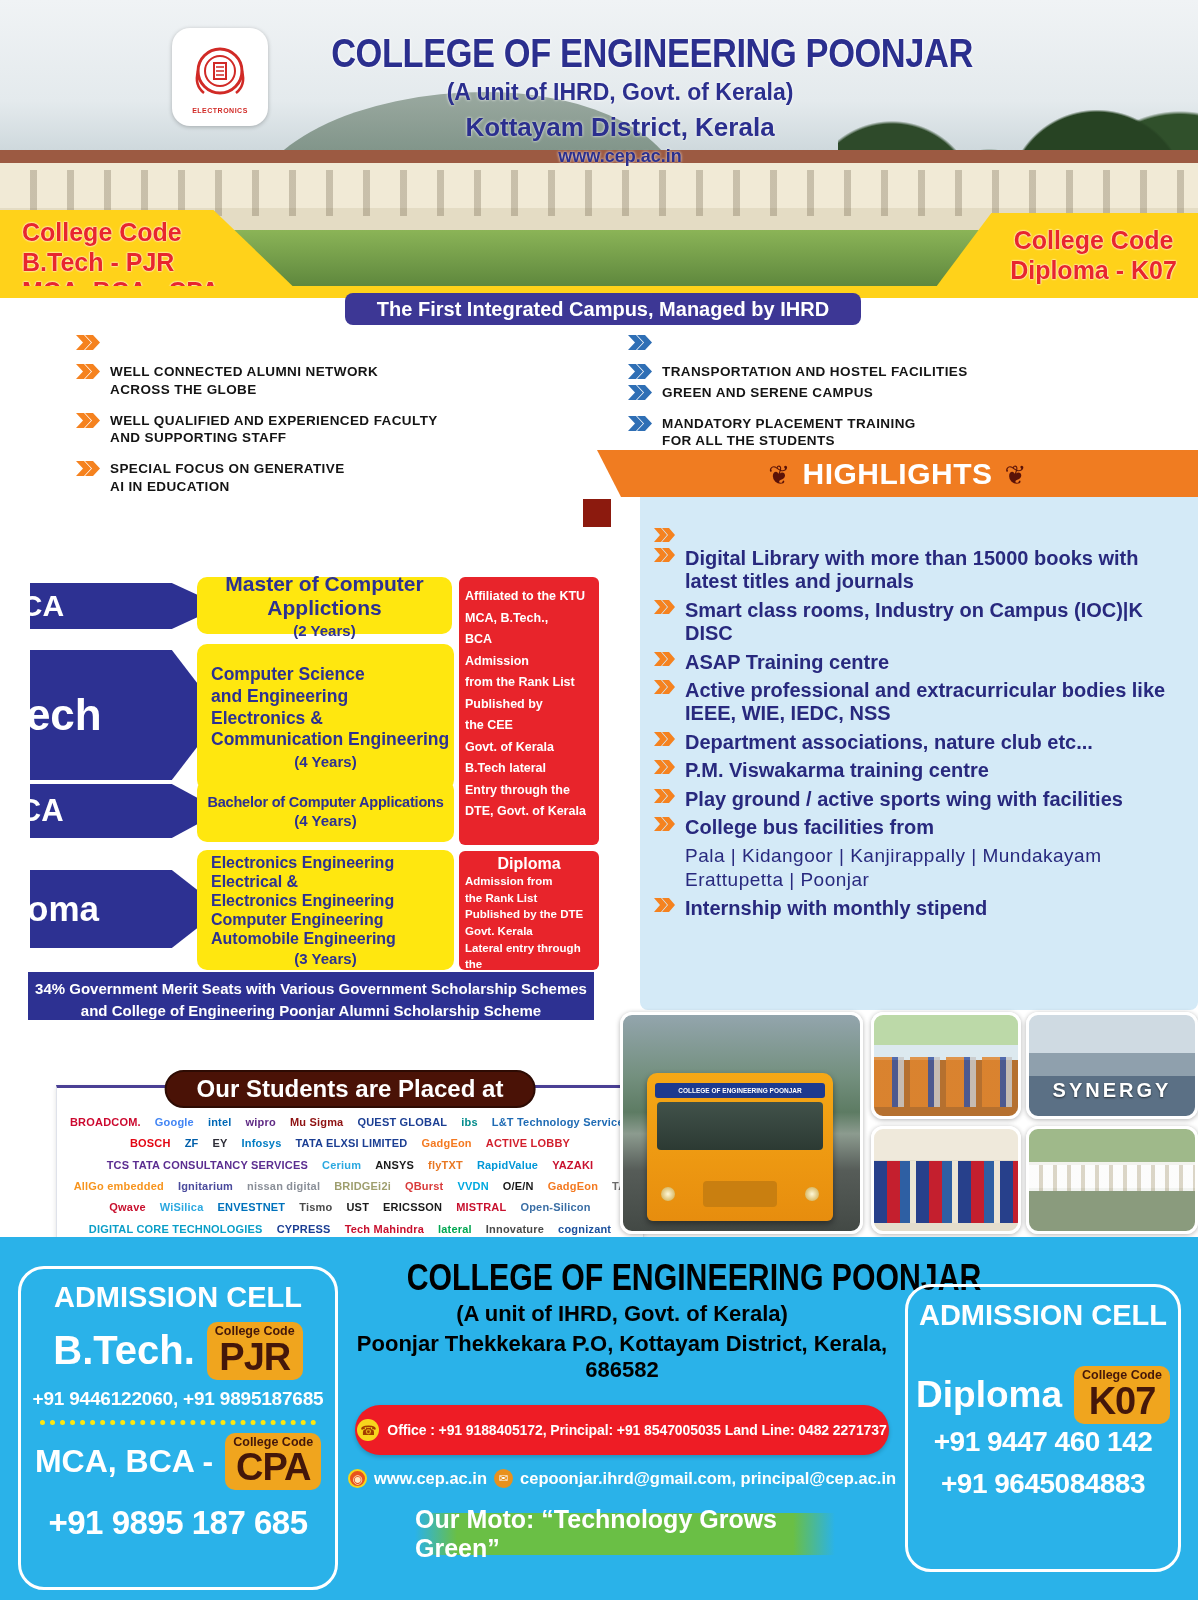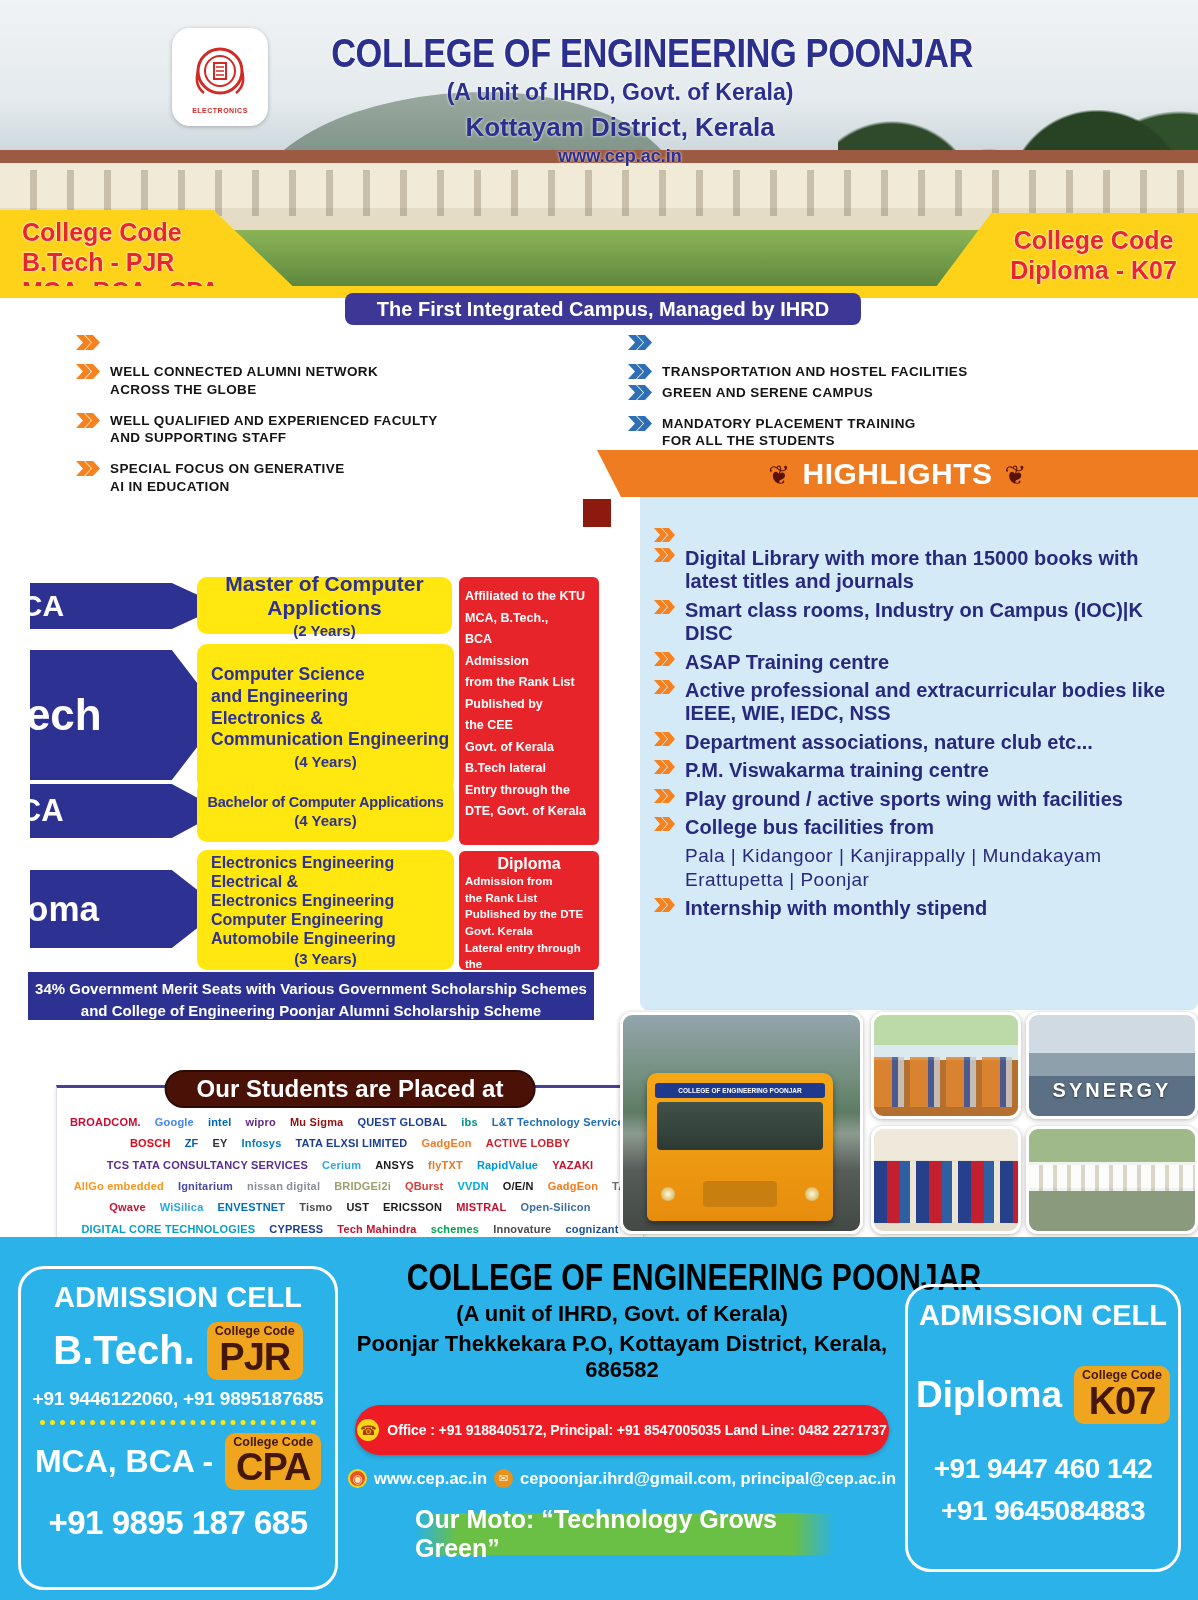--- a/index.html
+++ b/index.html
@@ -445,21 +445,21 @@
         <span class="company" style="color: rgb(43, 168, 224);">WiSilica</span>
         <span class="company" style="color: rgb(0, 114, 188);">ENVESTNET</span>
         <span class="company" style="color: rgb(74, 74, 74);">Tismo</span>
         <span class="company" style="color: rgb(26, 26, 26);">UST</span>
         <span class="company" style="color: rgb(26, 26, 26);">ERICSSON</span>
         <span class="company" style="color: rgb(200, 16, 46);">MISTRAL</span>
         <span class="company" style="color: rgb(58, 110, 165);">Open-Silicon</span>
         <span class="company" style="color: rgb(10, 158, 199);">DIGITAL CORE TECHNOLOGIES</span>
         <span class="company" style="color: rgb(27, 62, 147);">CYPRESS</span>
         <span class="company" style="color: rgb(200, 16, 46);">Tech Mahindra</span>
-        <span class="company" style="color: rgb(0, 166, 81);">schemes</span>
+        <span class="company" style="color: rgb(0, 166, 81);">lateral</span>
         <span class="company" style="color: rgb(74, 74, 74);">Innovature</span>
         <span class="company" style="color: rgb(26, 79, 156);">cognizant</span>
         <span class="company" style="color: rgb(26, 26, 26);">ZERONE CONSULTING</span>
         <span class="company" style="color: rgb(27, 62, 147);">SFO TECHNOLOGIES</span>
       </div>
   </div>
 
   <div class="abs snap p-bus">
     <div class="bus-body">
       <div class="bus-sign">COLLEGE OF ENGINEERING POONJAR</div>
@@ -524,18 +524,18 @@
 
     <div class="f-box f-right">
       <div class="f-cell-title">ADMISSION CELL</div>
       <div class="f-row" style="margin-top:34px">
         <span class="f-course" style="font-size:37px">Diploma</span>
         <span class="badge">
           <div class="bt">College Code</div>
           <div class="bc">K07</div>
         </span>
       </div>
-      <div class="fr-phone" style="margin-top:29px">+91 9447 460 142</div>
+      <div class="fr-phone" style="margin-top:2px">+91 9447 460 142</div>
       <div class="fr-phone">+91 9645084883</div>
     </div>
 
   </div>
 </div>
 
 </body></html>

